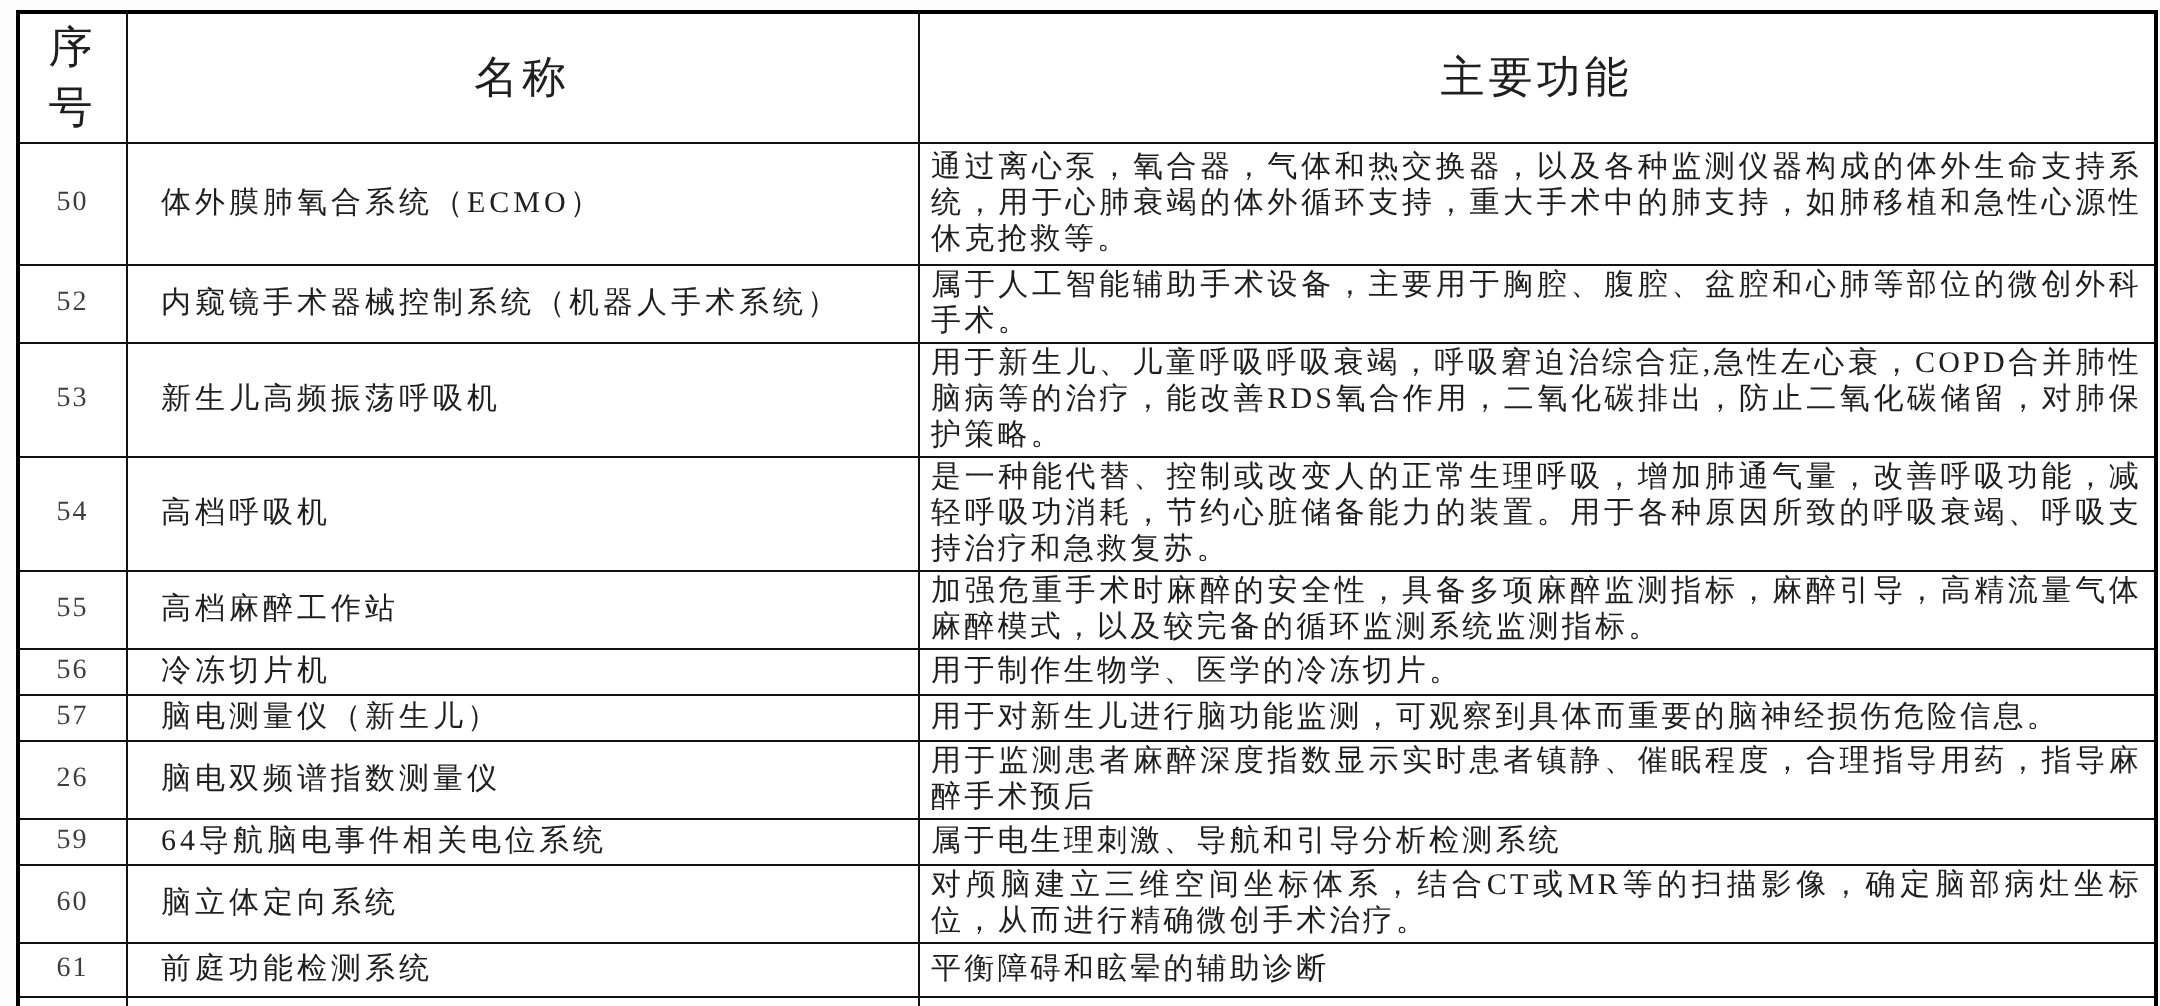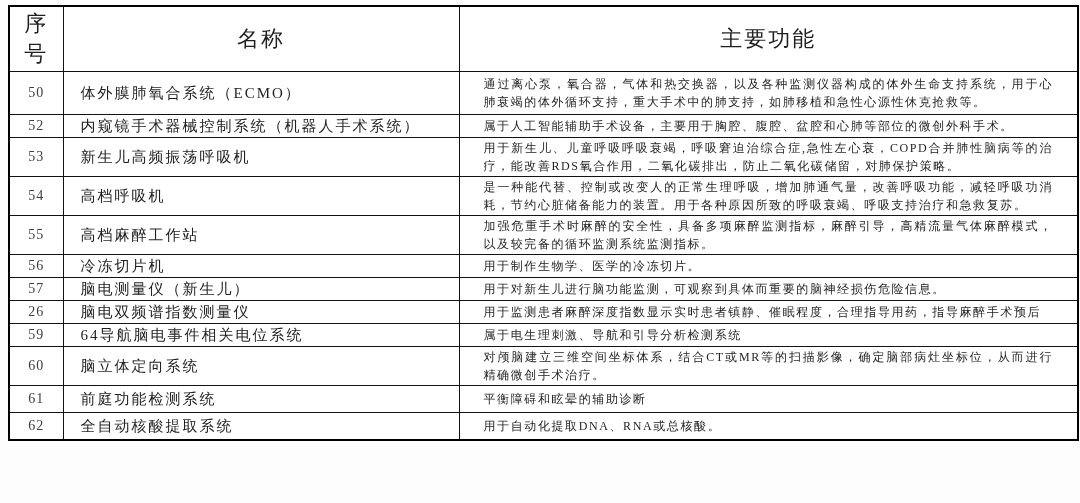--- a/index.html
+++ b/index.html
@@ -51,24 +51,24 @@
     padding: 1px 2px;
     margin-top: 20px;
   }
   td.name {
     font-size: 15px;
     letter-spacing: 2px;
     padding: 2px 17px;
     line-height: 18px;
   }
   td.func {
-    font-size: 12px;
+    font-size: 15px;
     letter-spacing: 1.6px;
     line-height: 18px;
-    padding: 1px 24px;
+    padding: 1px 6px;
     text-align: justify;
     text-justify: inter-ideograph;
     vertical-align: middle;
   }
   
   tbody tr:first-child td { padding-top: 3px; padding-bottom: 3px; }
   tbody tr:nth-last-child(-n+2) td.func,
   tbody tr:nth-last-child(-n+2) td.name,
   tbody tr:nth-last-child(-n+2) td.num { padding-top: 4px; padding-bottom: 4px; }
 </style>

